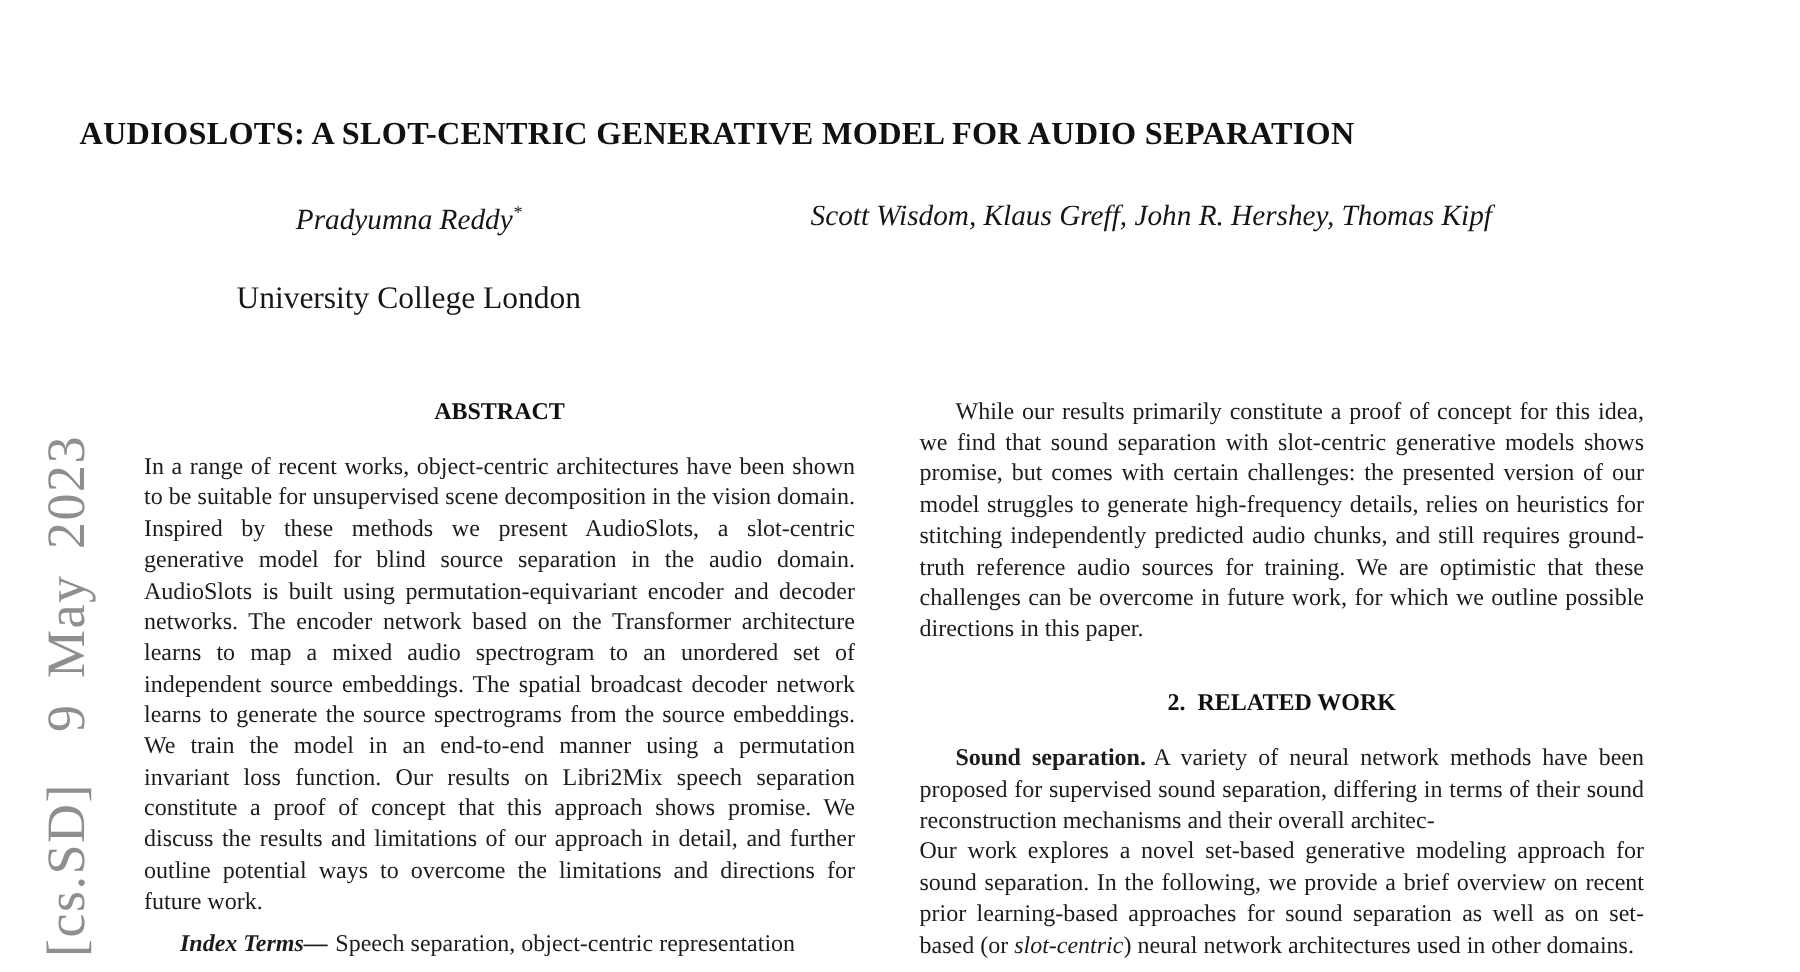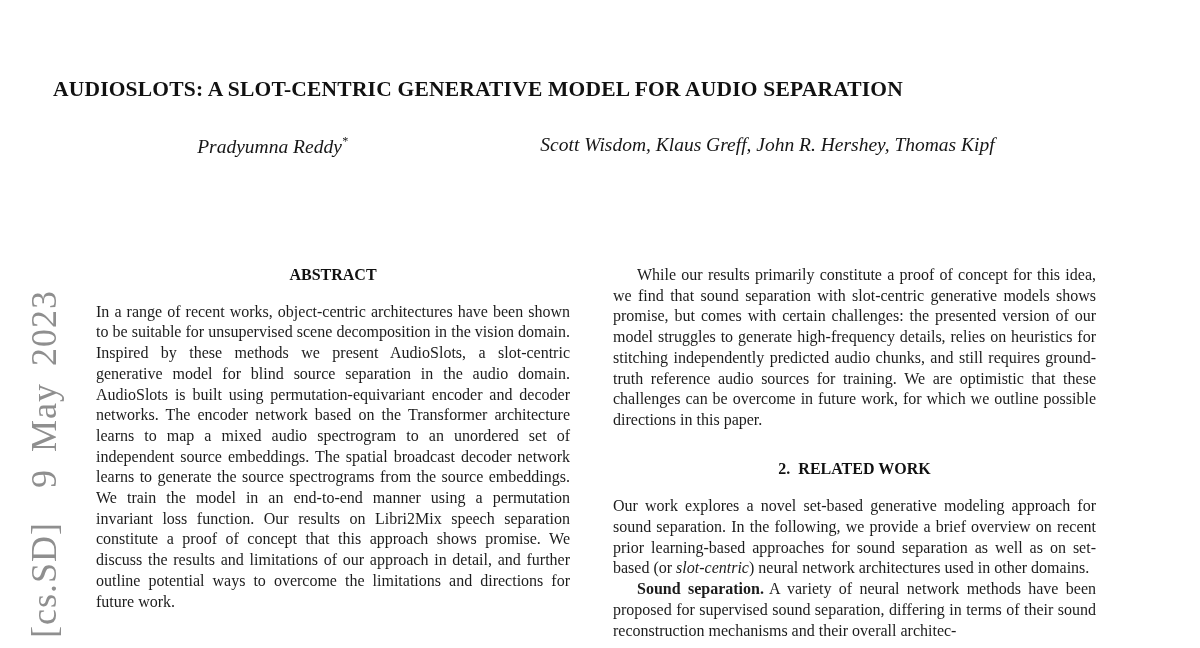--- a/index.html
+++ b/index.html
@@ -104,27 +104,29 @@
 <div class="page">
 
   <div class="arxiv-stamp">[cs.SD]  9 May 2023</div>
 
   <h1 class="title">AUDIOSLOTS: A SLOT-CENTRIC GENERATIVE MODEL FOR AUDIO SEPARATION</h1>
 
   <div class="author-block right"><span>Scott Wisdom, Klaus Greff, John R. Hershey, Thomas Kipf</span></div>
 
   <div class="author-block left"><span>Pradyumna Reddy</span><sup>*</sup></div>
 
+  <div class="affil left">University College London</div>
 
 
   <div class="col col-left">
     <h2 class="sec-heading">ABSTRACT</h2>
     <p class="para">In a range of recent works, object-centric architectures have been shown to be suitable for unsupervised scene decomposition in the vision domain. Inspired by these methods we present AudioSlots, a slot-centric generative model for blind source separation in the audio domain. AudioSlots is built using permutation-equivariant encoder and decoder networks. The encoder network based on the Transformer architecture learns to map a mixed audio spectrogram to an unordered set of independent source embeddings. The spatial broadcast decoder network learns to generate the source spectrograms from the source embeddings. We train the model in an end-to-end manner using a permutation invariant loss function. Our results on Libri2Mix speech separation constitute a proof of concept that this approach shows promise. We discuss the results and limitations of our approach in detail, and further outline potential ways to overcome the limitations and directions for future work.</p>
+    <p class="para indent index-terms"><span class="bolditalic lead-label">Index Terms—</span><span>Speech separation, object-centric representation</span></p>
   </div>
 
   <div class="col col-right">
     <p class="para indent">While our results primarily constitute a proof of concept for this idea, we find that sound separation with slot-centric generative models shows promise, but comes with certain challenges: the presented version of our model struggles to generate high-frequency details, relies on heuristics for stitching independently predicted audio chunks, and still requires ground-truth reference audio sources for training. We are optimistic that these challenges can be overcome in future work, for which we outline possible directions in this paper.</p>
     <h2 class="sec-heading related">2.  RELATED WORK</h2>
+    <p class="para indent"><b class="lead-label">Sound separation.</b><span>A variety of neural network methods have been proposed for supervised sound separation, differing in terms of their sound reconstruction mechanisms and their overall architec-</span></p>
     <p class="para"><span>Our work explores a novel set-based generative modeling approach for sound separation. In the following, we provide a brief overview on recent prior learning-based approaches for sound separation as well as on set-based (or </span><i>slot-centric</i><span>) neural network architectures used in other domains.</span></p>
-    <p class="para indent"><b class="lead-label">Sound separation.</b><span>A variety of neural network methods have been proposed for supervised sound separation, differing in terms of their sound reconstruction mechanisms and their overall architec-</span></p>
   </div>
 
 </div>
 
 </body></html>

